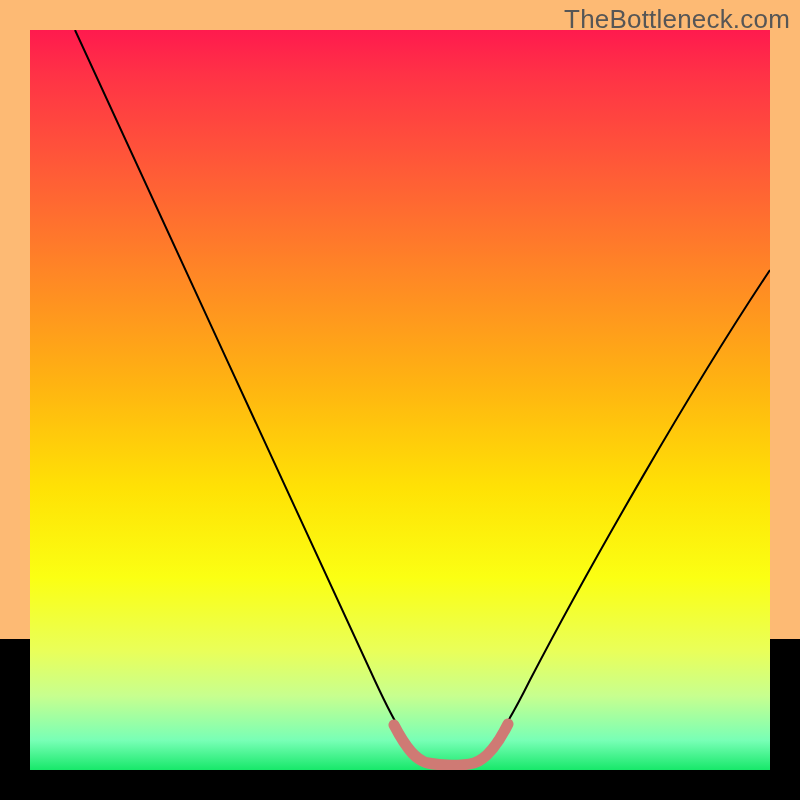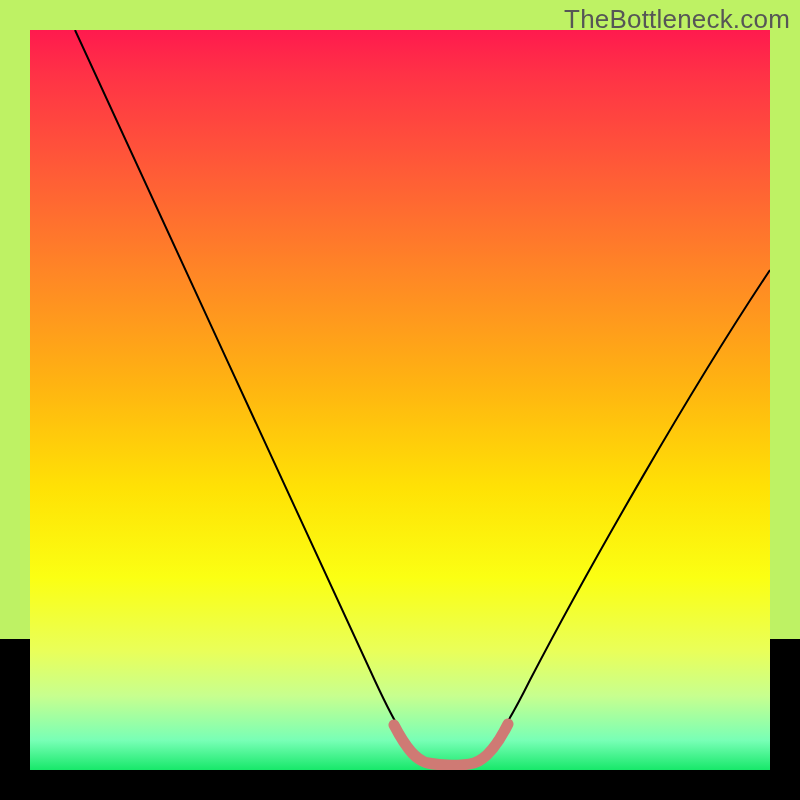--- a/index.html
+++ b/index.html
@@ -1,21 +1,21 @@
 <!DOCTYPE html>
 <html><head>
 <meta charset="utf-8">
 <style>
   * { margin: 0; padding: 0; box-sizing: border-box; }
   html, body { width: 800px; height: 800px; overflow: hidden; background: #000; }
   .frame {
     position: relative;
     width: 800px;
     height: 639px;
-    background: #bef264;
+    background: #fdba74;
   }
   .watermark {
     position: absolute;
     top: 4px;
     right: 10px;
     font-family: Arial, Helvetica, sans-serif;
     font-size: 26px;
     font-weight: 400;
     color: #565656;
     letter-spacing: 0.2px;

